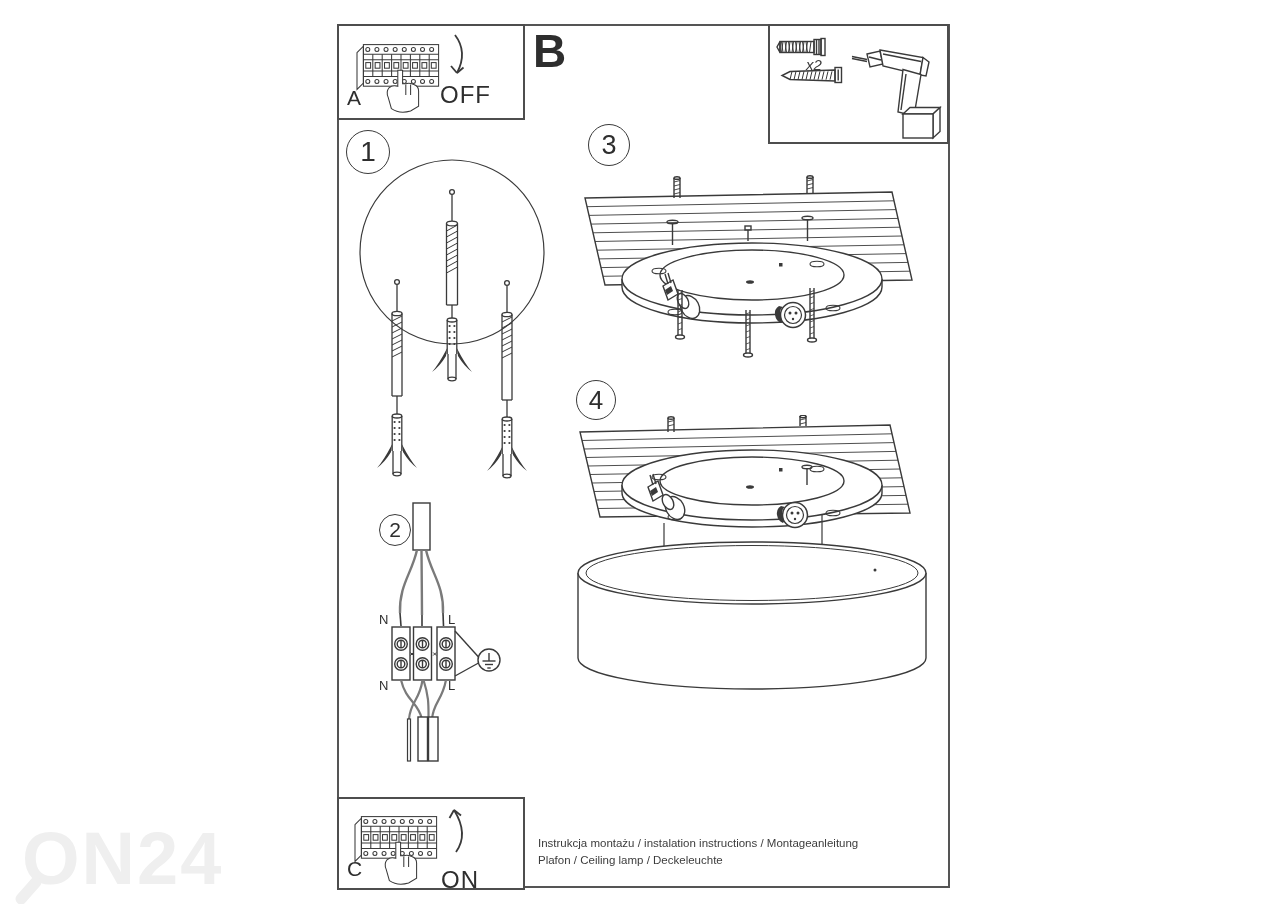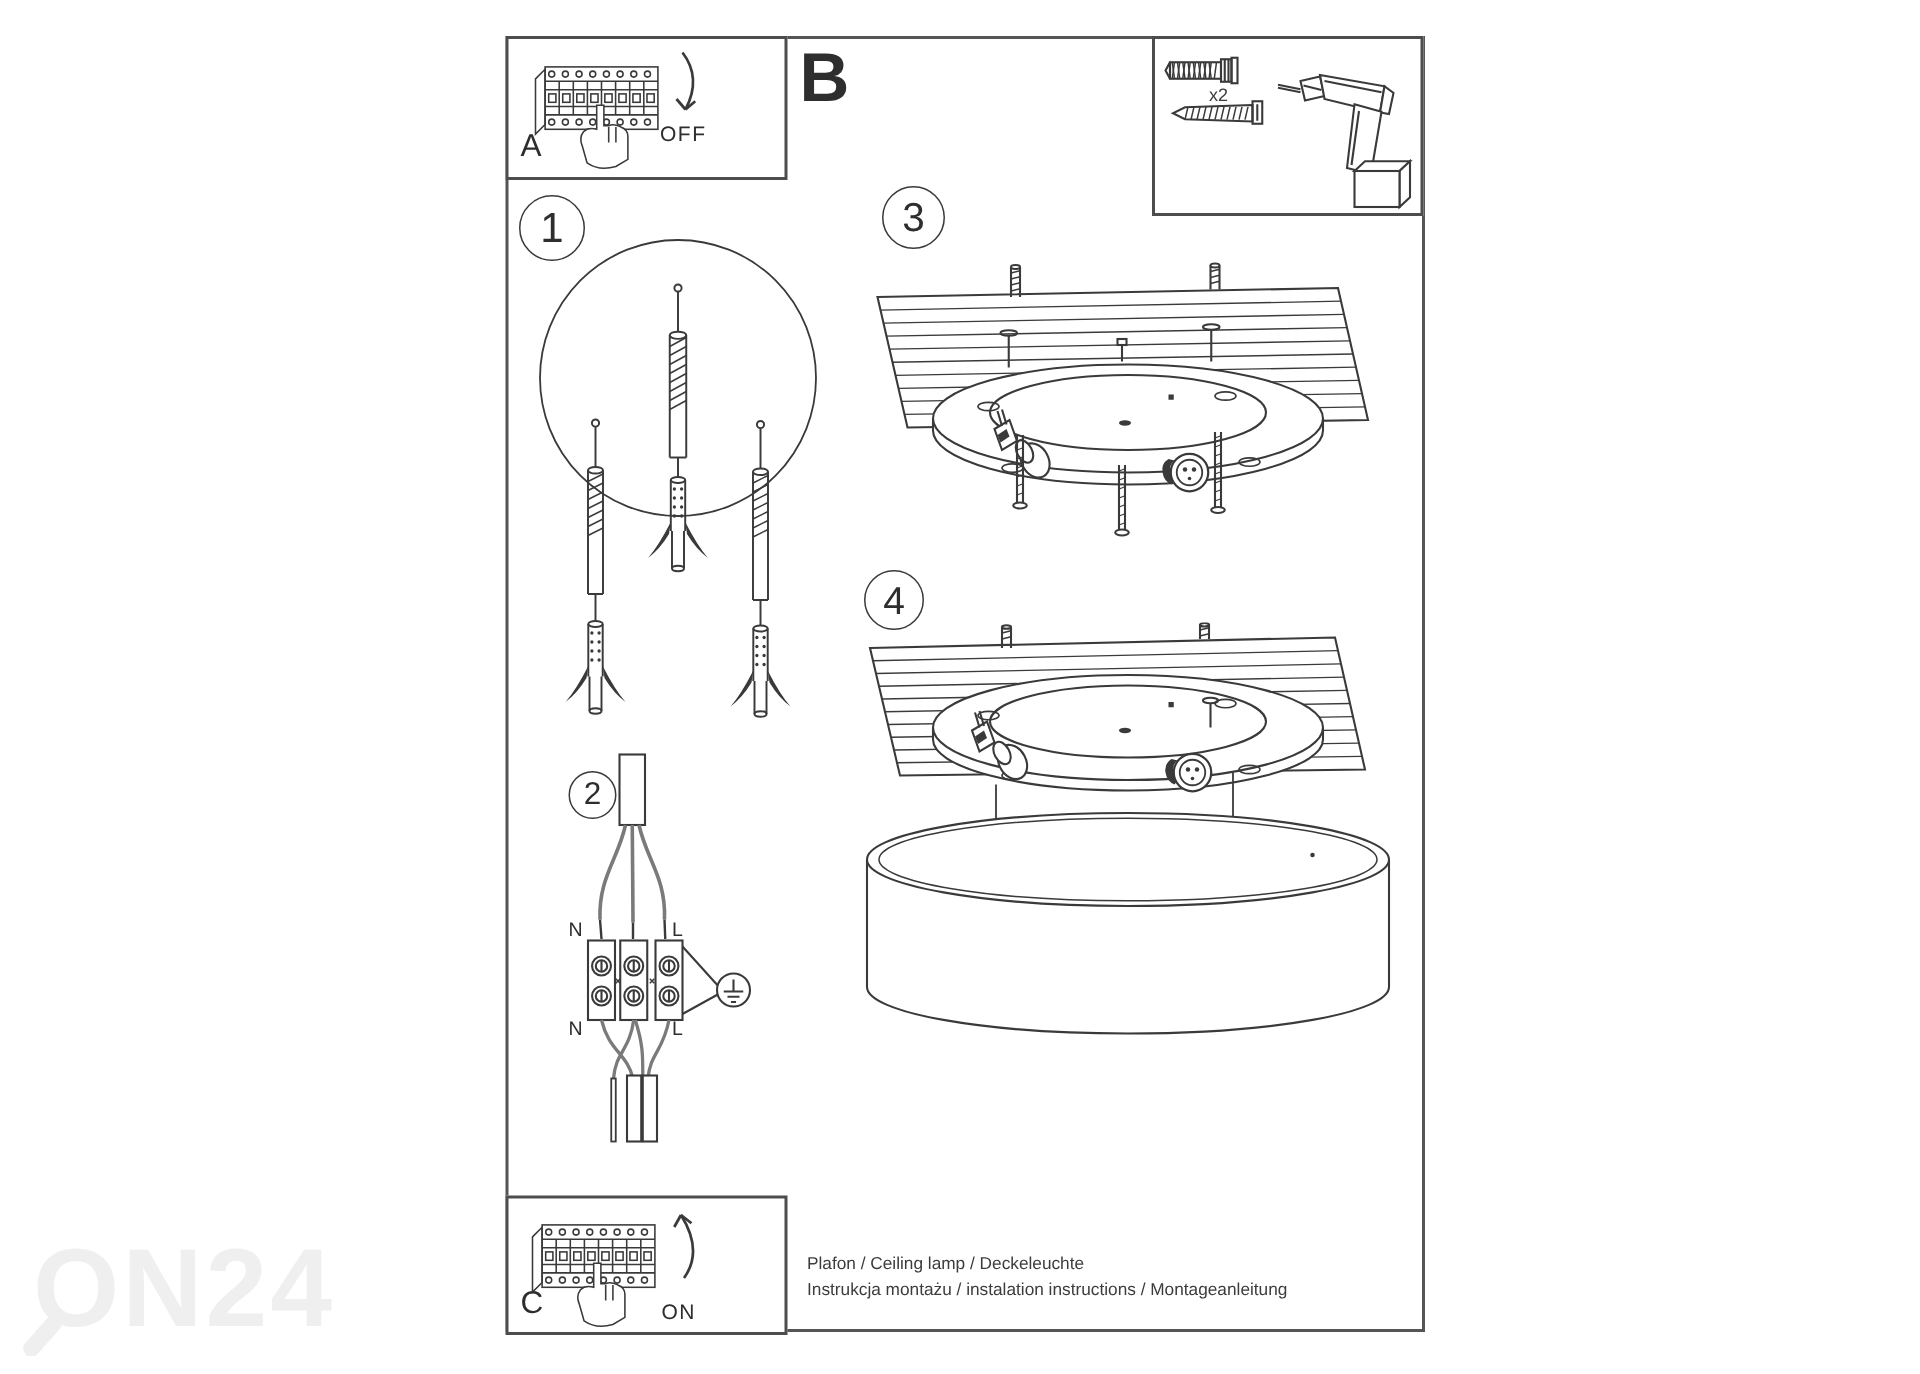--- a/index.html
+++ b/index.html
@@ -5,32 +5,32 @@
   html,body{margin:0;padding:0;background:#fff;}
   #page{position:relative;width:1280px;height:916px;background:#ffffff;overflow:hidden;
         font-family:"Liberation Sans",sans-serif;color:#333;}
   .abs{position:absolute;}
   #frame{left:337px;top:24px;width:613px;height:864px;border:2px solid #555;box-sizing:border-box;}
   .subbox{position:absolute;border:2px solid #4d4d4d;box-sizing:border-box;background:#fff;}
   #box-a{left:-2px;top:-2px;width:188px;height:96px;}
   #box-c{left:-2px;top:771px;width:188px;height:93px;}
   #box-tools{left:429px;top:-2px;width:181px;height:120px;}
   .corner-letter{position:absolute;font-size:21px;color:#2e2e2e;}
-  .action-label{position:absolute;font-size:14px;letter-spacing:1px;color:#2e2e2e;}
+  .action-label{position:absolute;font-size:24px;letter-spacing:1px;color:#2e2e2e;}
   #letter-b{left:531px;top:22px;font-size:46px;font-weight:600;color:#2e2e2e;}
   .num-circle{position:absolute;border:1.7px solid #3a3a3a;border-radius:50%;
               display:flex;align-items:center;justify-content:center;color:#2e2e2e;background:#fff;}
   #circle-1{left:346px;top:130px;width:42px;height:42px;font-size:28px;}
   #circle-2{left:379px;top:514px;width:30px;height:30px;font-size:21px;}
   #circle-3{left:588px;top:124px;width:40px;height:40px;font-size:27px;}
   #circle-4{left:576px;top:380px;width:38px;height:38px;font-size:26px;}
   .wire-label{position:absolute;font-size:13px;color:#2e2e2e;}
   #footer-text{left:538px;top:835px;font-size:11.5px;line-height:17px;color:#3c3c3c;}
   #watermark{left:22px;top:816px;font-size:74px;font-weight:bold;letter-spacing:2px;color:#efefef;}
-  #x2-label{left:36px;top:30px;font-size:12px;color:#3c3c3c;position:absolute;}
+  #x2-label{left:36px;top:30px;font-size:15px;font-style:italic;color:#3c3c3c;position:absolute;}
   svg{display:block;}
 </style>
 </head>
 <body>
 
 <div id="page">
 
   <svg width="0" height="0" style="position:absolute">
     <defs>
       <symbol id="sym-breaker" viewBox="0 0 130 100">
@@ -586,17 +586,17 @@
         <line x1="351" y1="158" x2="351" y2="243"></line>
         <path d="M3,243 A174,31 0 0 0 351,243"></path>
         <ellipse cx="177" cy="158" rx="174" ry="31" fill="#fff"></ellipse>
         <ellipse cx="177" cy="158" rx="166" ry="27.5" stroke-width="1"></ellipse>
         <circle cx="300" cy="155" r="1.5" fill="#3a3a3a" stroke="none"></circle>
       </g>
     </g>
   </svg>
 
   <div id="footer-text" class="abs">
+    <div>Instrukcja montażu / instalation instructions / Montageanleitung</div>
     <div>Plafon / Ceiling lamp / Deckeleuchte</div>
-    <div>Instrukcja montażu / instalation instructions / Montageanleitung</div>
   </div>
 
 </div>
 
 </body></html>

